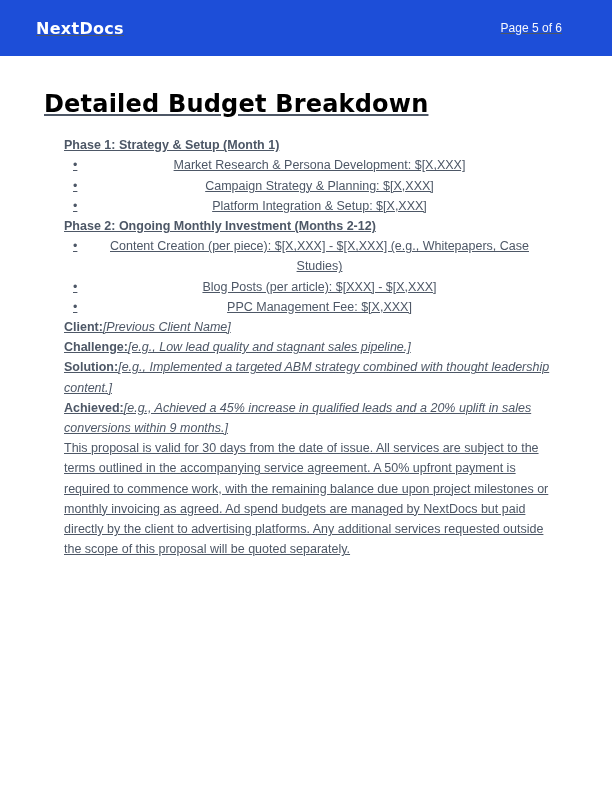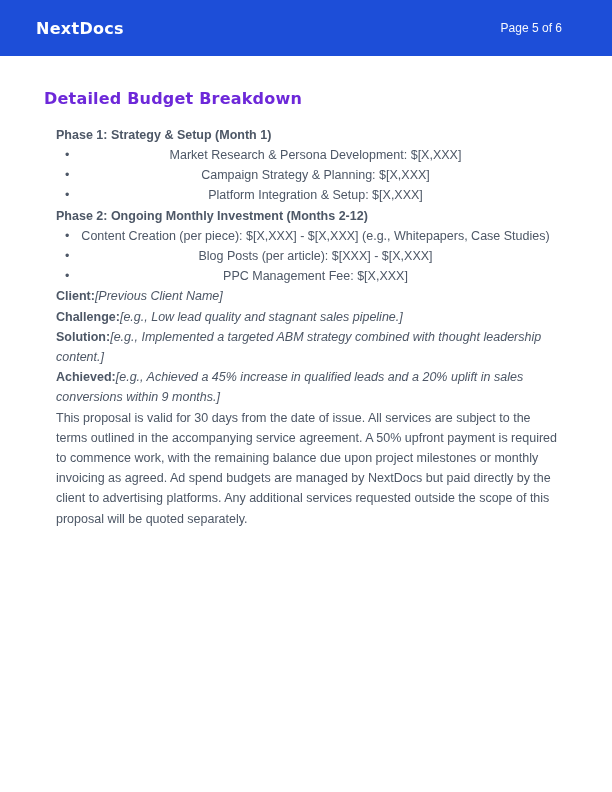--- a/index.html
+++ b/index.html
@@ -3,21 +3,21 @@
 <meta charset="utf-8">
 <style>
   * { margin: 0; padding: 0; box-sizing: border-box; }
   html, body { width: 612px; height: 792px; }
   body {
     font-family: "Liberation Sans", sans-serif;
     background: #ffffff;
     color: #4d5766;
     overflow: hidden;
   }
-  .page { width: 612px; height: 734px; background: #ffffff; position: relative; }
+  .page { width: 612px; height: 734px; background: #ffffff; position: relative; text-decoration: underline; }
 
   
   .header {
     height: 56px;
     background: #1d4ed8;
     display: flex;
     align-items: center;
     justify-content: space-between;
     padding: 0 50px 0 36px;
   }
@@ -32,31 +32,31 @@
     font-size: 12px;
     color: rgba(255,255,255,0.96);
   }
 
   
   .content { padding: 33px 54px 0 44px; }
 
   h1.section-title {
     font-family: "DejaVu Sans", sans-serif;
     font-weight: 700;
-    font-size: 16px;
+    font-size: 24px;
     line-height: 1.3;
-    color: #6d28d9;
+    color: #000000;
     margin: 0 0 15px 0;
     letter-spacing: 0.2px;
   }
   h1.mt-case { margin-top: 12px; }
   h1.mt-terms { margin-top: 33px; }
 
   .section-body {
-    margin-left: 12px;
+    margin-left: 20px;
     font-size: 12.5px;
     line-height: 20.2px;
     color: #4d5766;
   }
 
   .phase-label { font-weight: 700; }
 
   ul.budget-list { list-style: none; }
   ul.budget-list li { display: flex; }
   .bullet {

